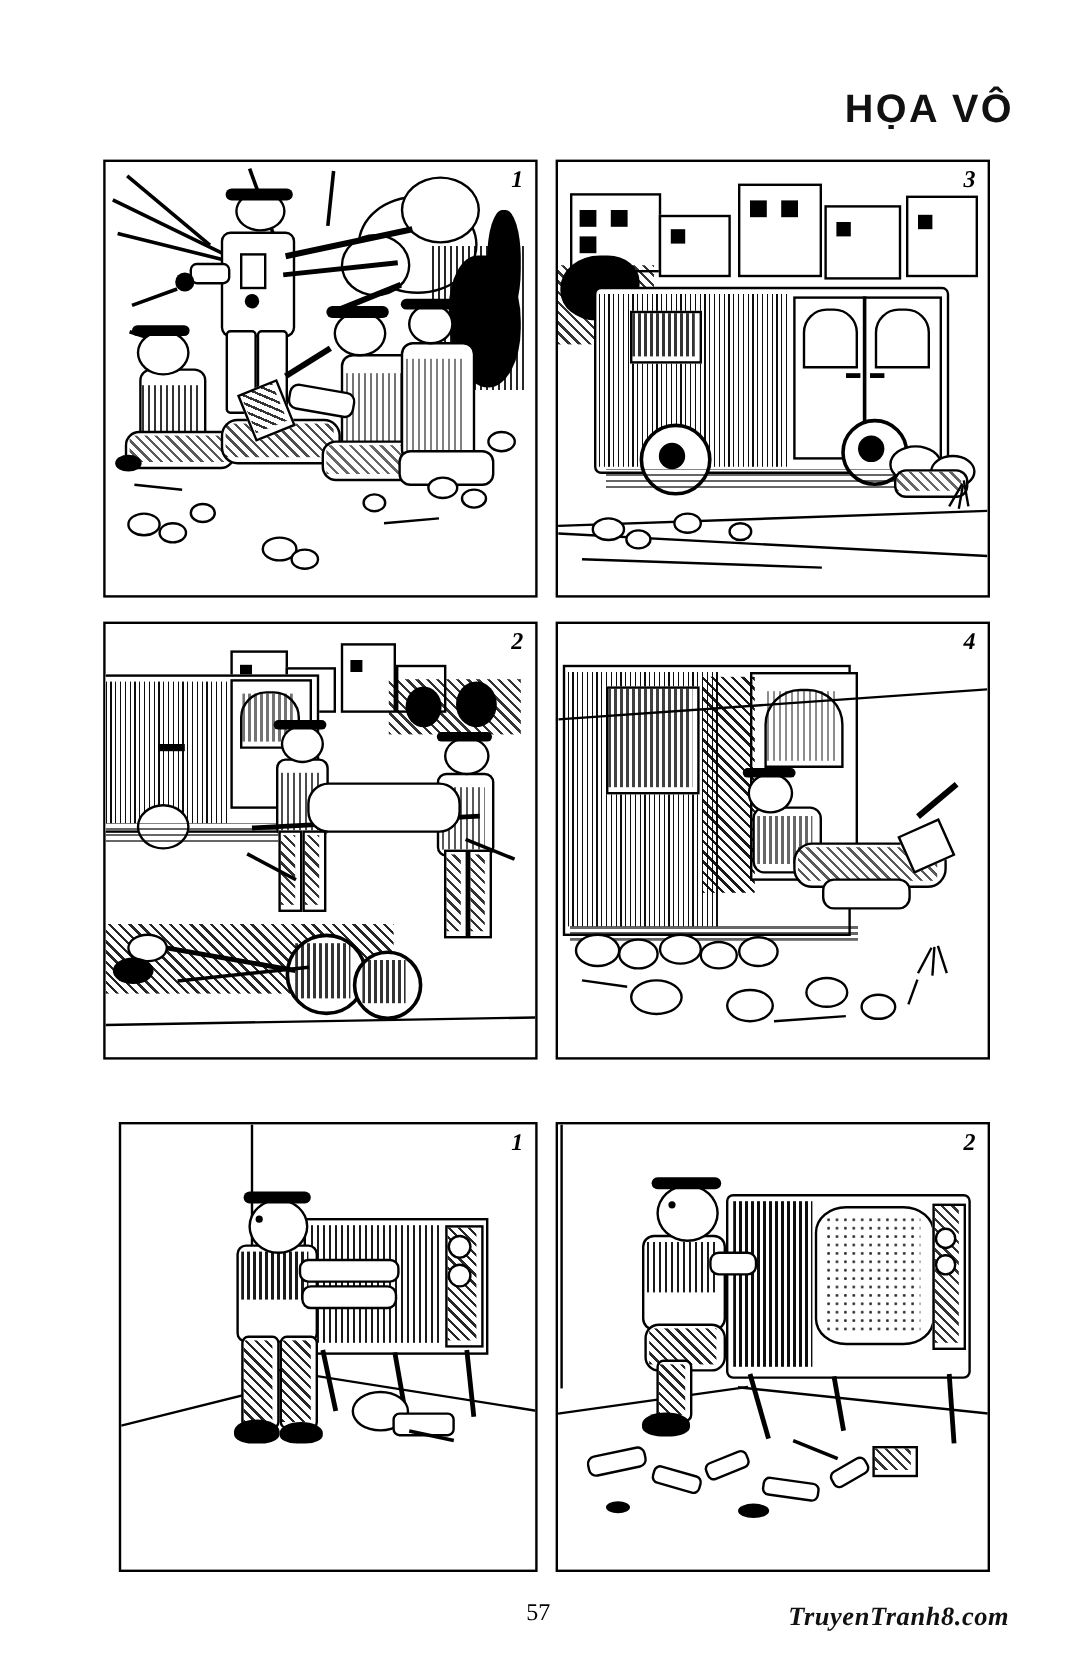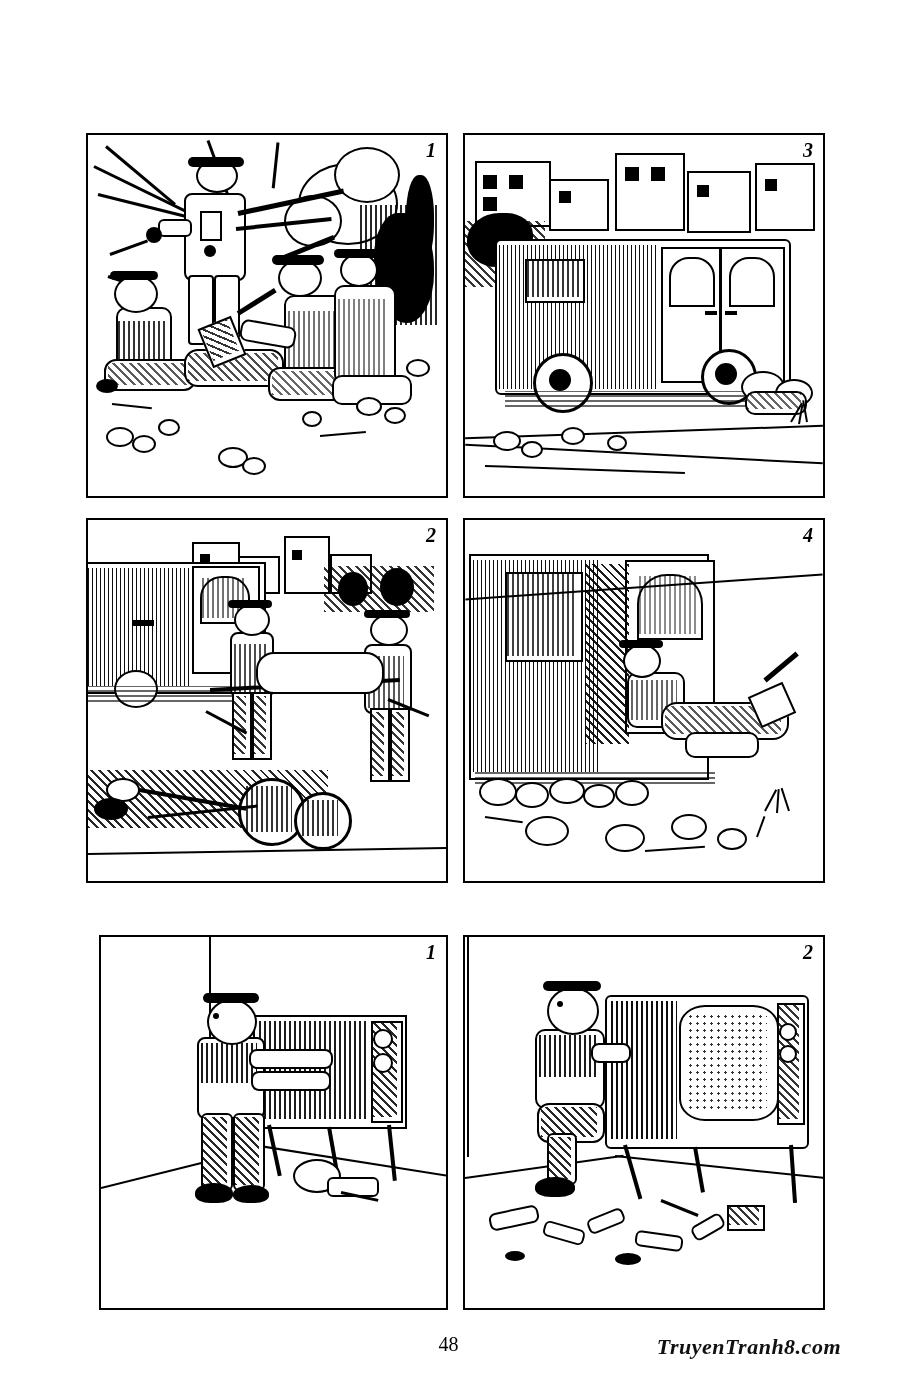--- a/index.html
+++ b/index.html
@@ -134,20 +134,21 @@
     font-size: 22px;
     color: #111;
     letter-spacing: 0.5px;
   }
 </style>
 </head>
 <body>
 
 <div class="page">
 
+  <div class="story-title" id="title-1">HỌA VÔ</div>
 
 
   <div class="panel" id="panel-1">
     <div class="panel-number">1</div>
     <div class="art">
 
       <div class="outline-round" style="left:210px;top:28px;width:96px;height:78px;border-width:2px;"></div>
       <div class="outline-round" style="left:246px;top:12px;width:62px;height:52px;"></div>
       <div class="outline-round" style="left:196px;top:60px;width:54px;height:48px;"></div>
 
@@ -472,16 +473,16 @@
       <div class="outline" style="left:170px;top:296px;width:44px;height:12px;border-radius:6px;transform:rotate(8deg);"></div>
       <div class="outline" style="left:226px;top:282px;width:30px;height:12px;border-radius:6px;transform:rotate(-30deg);"></div>
       <div class="outline" style="left:262px;top:268px;width:34px;height:22px;"></div>
       <div class="hatch-d" style="left:264px;top:270px;width:30px;height:18px;opacity:.8;"></div>
       <div class="blob" style="left:150px;top:316px;width:26px;height:12px;border-radius:50%;"></div>
       <div class="blob" style="left:40px;top:314px;width:20px;height:10px;border-radius:50%;"></div>
       <div class="ink-l" style="left:196px;top:262px;width:40px;height:3px;transform:rotate(22deg);"></div>
     </div>
   </div>
 
-  <div id="page-number">48</div>
+  <div id="page-number">57</div>
   <div id="watermark">TruyenTranh8.com</div>
 
 </div>
 
 </body></html>

